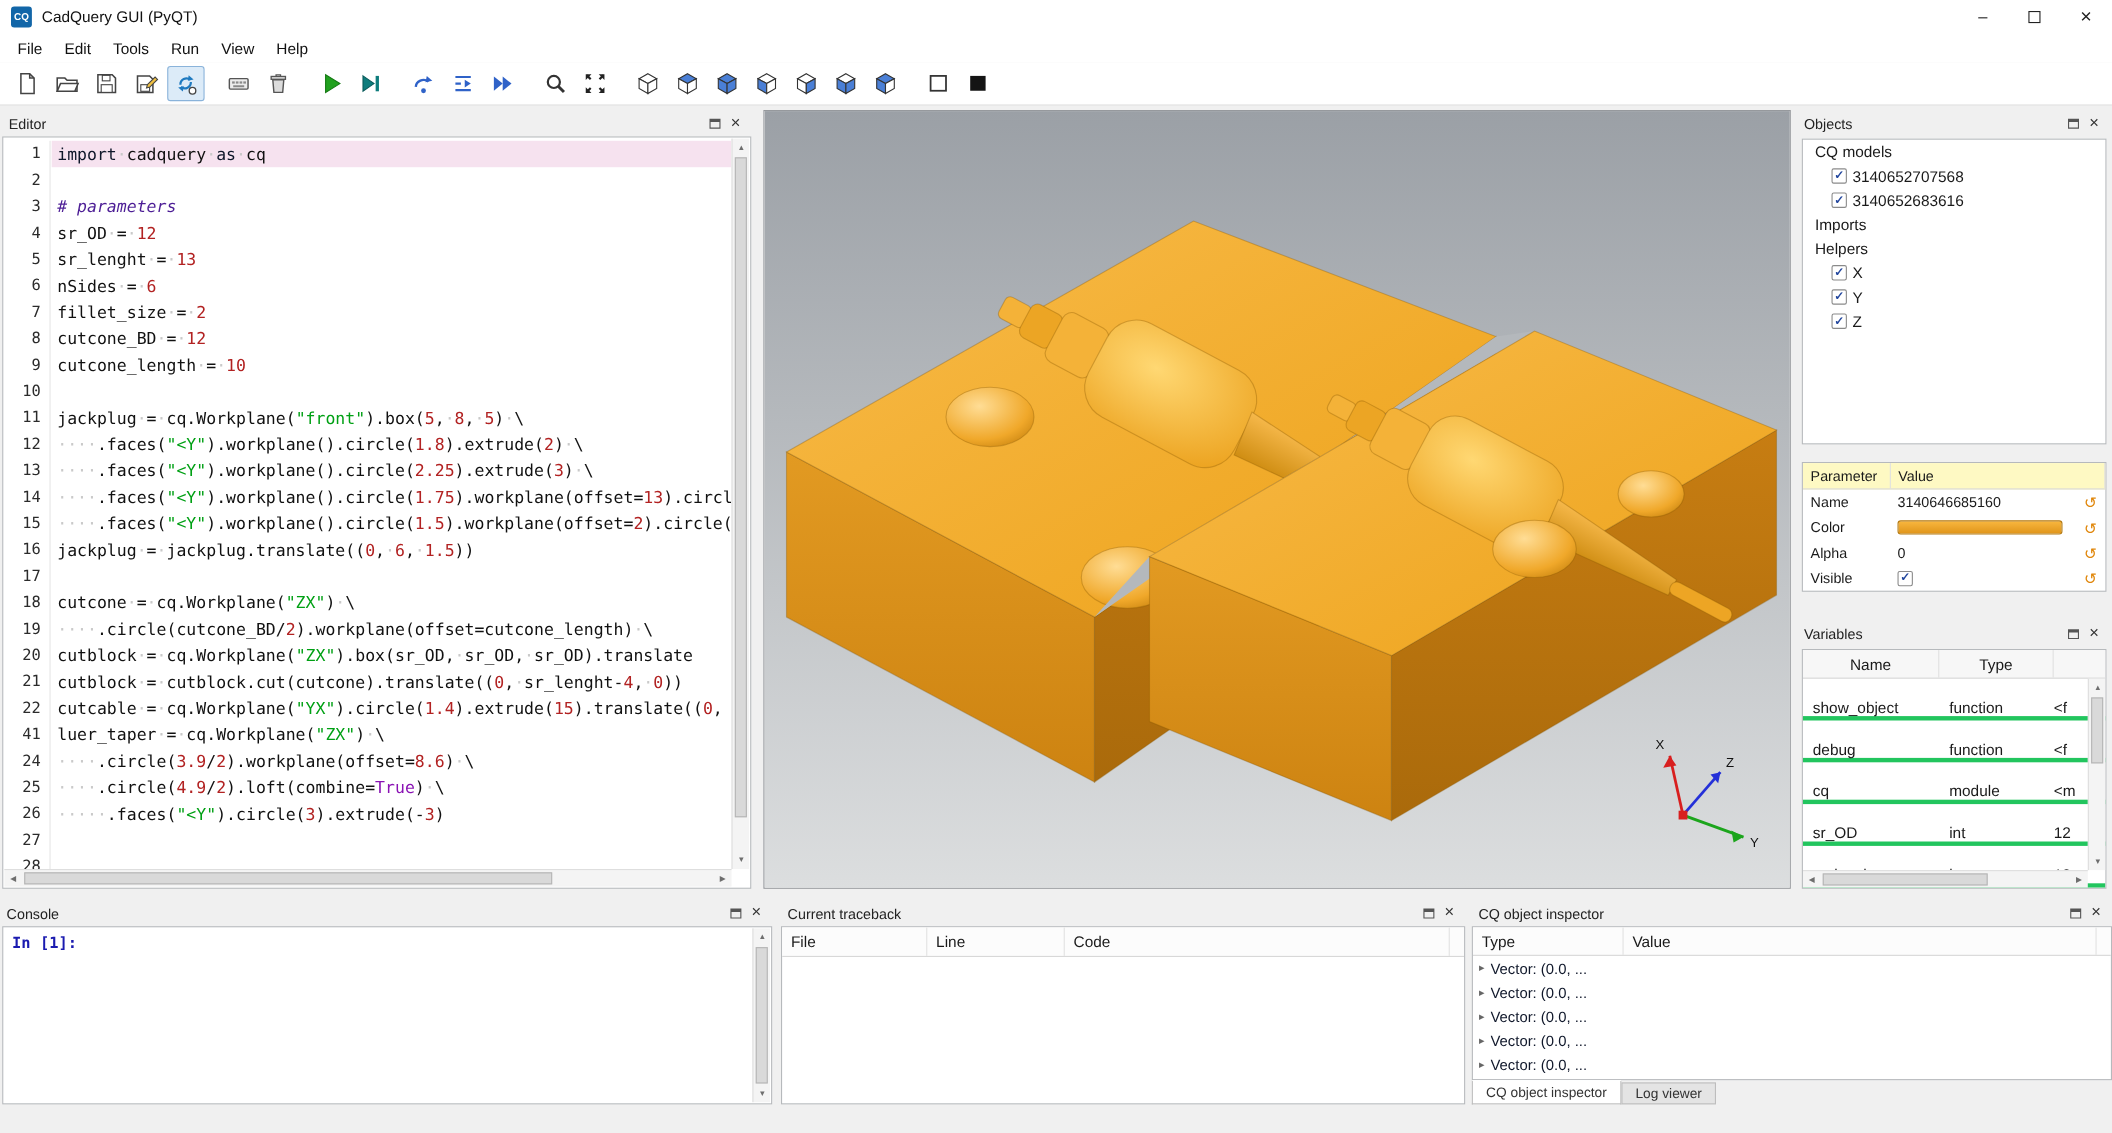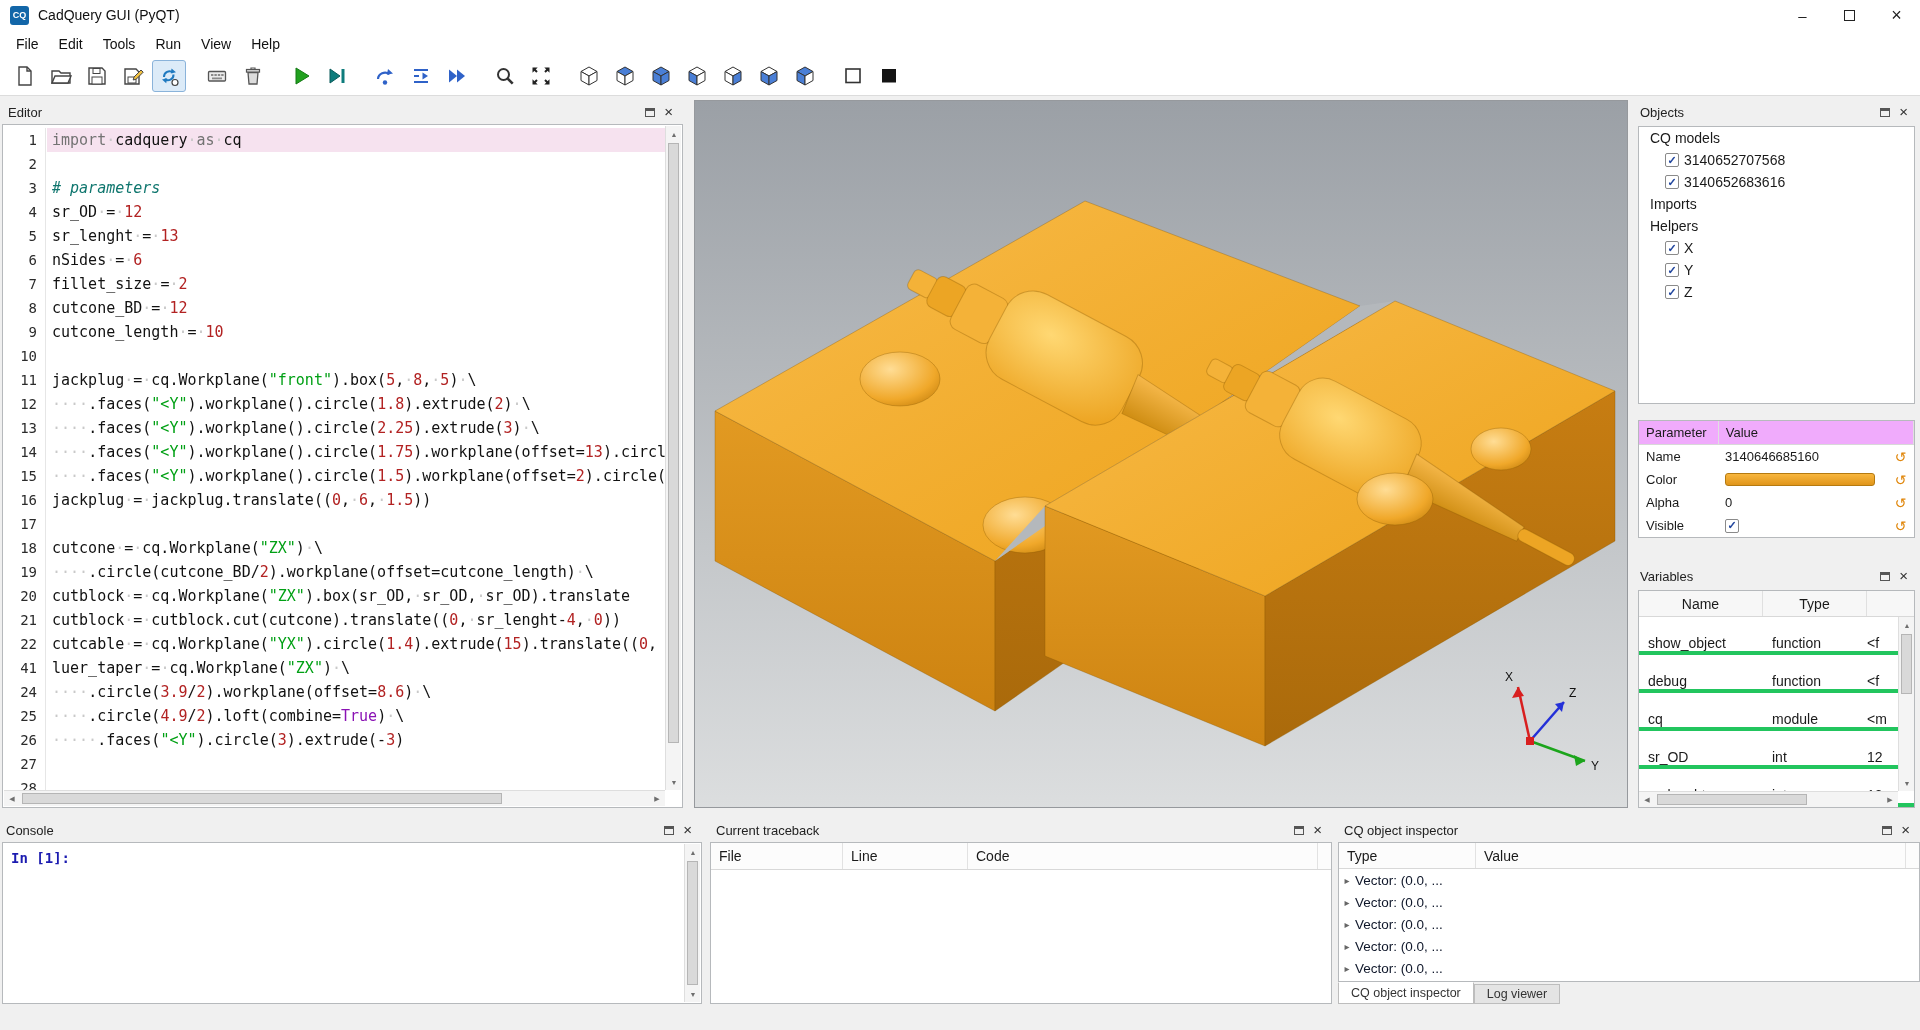--- a/index.html
+++ b/index.html
@@ -43,40 +43,40 @@
   .vscroll .sb-thumb{left:2px;right:2px}
   .hscroll .sb-thumb{top:2px;bottom:2px}
   .editor-head{left:2px;top:100px;width:681px}
   .editor-body{left:2px;top:124px;width:681px;height:684px}
   .code-zone{position:absolute;left:1px;top:1px;right:17px;bottom:17px;overflow:hidden;background:#fff}
   .gutter{position:absolute;left:0;top:2px;bottom:0;width:42px;background:#fff;border-right:1px solid #e6e6e6;text-align:right}
   .lnum{height:24px;line-height:24px;padding-right:8px;font-family:"DejaVu Sans Mono",monospace;font-size:14px;color:#2b2b2b}
   .codelines{position:absolute;left:43px;right:0;top:2px}
   .codeline{height:24px;line-height:24px;white-space:pre;font-family:"DejaVu Sans Mono",monospace;font-size:15px;padding-left:5px;overflow:hidden}
   .codeline.current{background:#f6e2ef}
-  .t-k{color:#737373}.t-s{color:#00a014}.t-n{color:#b22222}
-  .t-c{color:#0f766e;font-style:italic}.t-b{color:#8a12b4}
+  .t-k{color:#0f172a}.t-s{color:#00a014}.t-n{color:#b22222}
+  .t-c{color:#4c1d95;font-style:italic}.t-b{color:#8a12b4}
   .t-w{color:#c9c9c9}.t-p{color:#111}
   .ed-vscroll{top:1px;right:1px;bottom:17px}
   .ed-hscroll{left:1px;right:17px;bottom:1px}
 
   
   .viewport-panel{position:absolute;left:694px;top:100px;width:934px;height:708px;border:1px solid #96999d;overflow:hidden}
   .viewport-panel svg{display:block}
 
   
   .objects-head{left:1634px;top:100px;width:284px}
   .objects-tree{left:1638px;top:126px;width:277px;height:278px;overflow:hidden}
   .tree-row{height:22px;display:flex;align-items:center;font-size:14px}
   .tree-label{margin-left:5px}
   .cb{width:14px;height:14px;border:1px solid #8a8a8a;border-radius:2px;background:#fff;display:inline-flex;align-items:center;justify-content:center;flex:none}
   .cb .tick{font-size:11px;line-height:1;color:#23479e;font-weight:bold}
 
   .params-table{left:1638px;top:420px;width:277px;height:118px;overflow:hidden}
-  .params-head{display:flex;height:24px;background:#f0abfc;border-bottom:1px solid #d8d8d8;font-size:13px;align-items:center}
+  .params-head{display:flex;height:24px;background:#fef9c3;border-bottom:1px solid #d8d8d8;font-size:13px;align-items:center}
   .ph-c{padding-left:7px;border-right:1px solid #e0e0e0;height:100%;display:flex;align-items:center}
   .prow{display:flex;height:23px;align-items:center;font-size:13px}
   .pcell{height:100%;display:flex;align-items:center}
   .pname{width:80px;padding-left:7px}
   .pval{width:168px;padding-left:6px}
   .picon{width:27px;justify-content:center;color:#e0860a;font-size:14px}
   .swatch{width:150px;height:13px;border:1px solid #b57a10;border-radius:3px;background:linear-gradient(#f8b63e,#e0951a)}
 
   .vars-head{left:1634px;top:564px;width:284px}
   .vars-box{left:1638px;top:590px;width:277px;height:218px;overflow:hidden}

